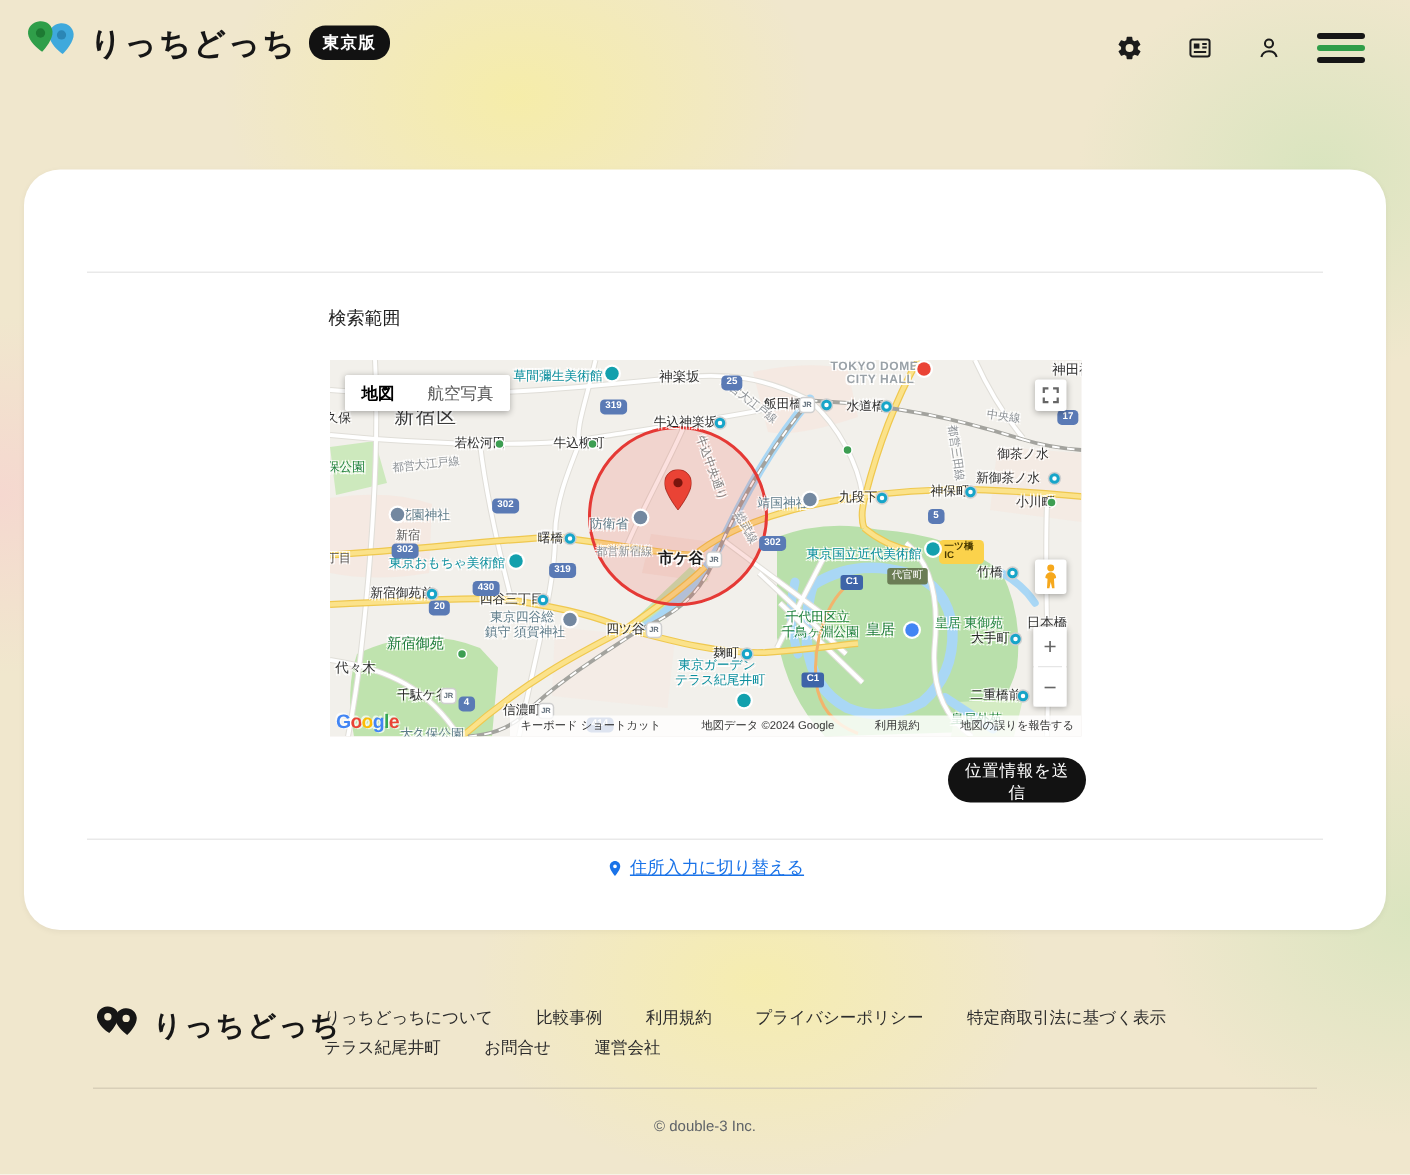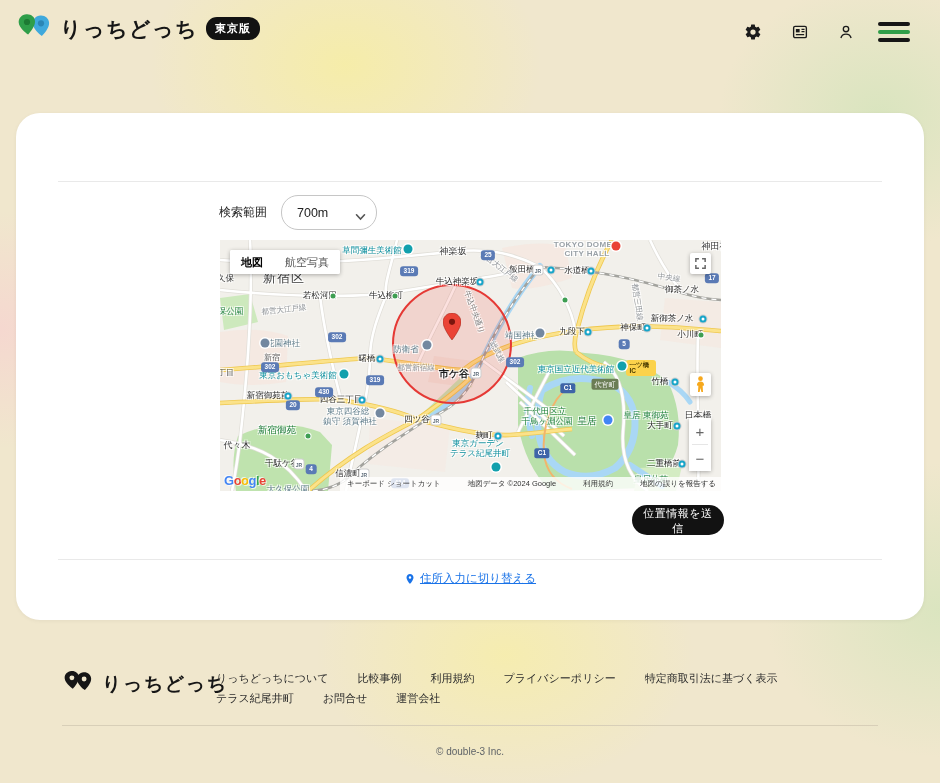--- a/index.html
+++ b/index.html
@@ -139,28 +139,20 @@
     <span class="quota">
       <span>今月:残</span>
       <b>14</b>
       <span class="help">?</span>
     </span>
   </div>
   <div class="div1"></div>
 
   <div class="range-row">
     <span class="range-label">検索範囲</span>
-    <div class="range-select">
-      <span class="range-value">700m</span>
-      <span class="range-chevron">
-        <svg width="11" height="8" viewBox="0 0 11 8">
-            <path d="M1.5 1.8 5.5 6l4-4.2" fill="none" stroke="#555" stroke-width="1.6" stroke-linecap="round"></path>
-          </svg>
-      </span>
-    </div>
   </div>
 
   <div class="map">
     <svg class="base" width="501" height="251" viewBox="0 0 501 251">
       <rect width="501" height="251" fill="#f2f0eb"></rect>
 
       <path d="M0,92 Q40,86 68,96 L66,142 Q30,148 0,142 Z" fill="#f5e7e0" opacity=".8"></path>
       <path d="M282,8 Q320,0 345,6 L352,38 Q310,52 292,48 Z" fill="#f5e7e0" opacity=".8"></path>
       <path d="M214,116 L260,122 L252,148 L208,142 Z" fill="#f0e3dc" opacity=".8"></path>
       <path d="M445,58 L501,62 L501,108 L440,100 Z" fill="#f5e7e0" opacity=".6"></path>
@@ -275,21 +267,21 @@
 
     <div style="position:absolute;left:0;top:0;width:451px;height:251px;">
         <div class="mlabel poi-teal" style="left: 152px; top: 11px; transform: translate(-50%, -50%);">草間彌生美術館</div>
         <div class="mlabel town" style="left: 233px; top: 12px; transform: translate(-50%, -50%);">神楽坂</div>
         <div class="mlabel caps" style="left: 363px; top: 5px; transform: translate(-50%, -50%);">TOKYO DOME</div>
         <div class="mlabel caps" style="left: 367px; top: 14px; transform: translate(-50%, -50%);">CITY HALL</div>
         <div class="mlabel town" style="left: 495px; top: 7px; transform: translate(-50%, -50%);">神田神</div>
         <div class="mlabel station" style="left: 302px; top: 30px; transform: translate(-50%, -50%);">飯田橋</div>
         <div class="mlabel station" style="left: 357px; top: 31px; transform: translate(-50%, -50%);">水道橋</div>
         <div class="mlabel rail" style="left: 449px; top: 38px; transform: translate(-50%, -50%) rotate(8deg);">中央線</div>
-        <div class="mlabel station" style="left: 462px; top: 50px; transform: translate(-50%, -50%); text-align: center;">御茶ノ水</div>
+        <div class="mlabel station" style="left: 462px; top: 63px; transform: translate(-50%, -50%); text-align: center;">御茶ノ水</div>
         <div class="mlabel station" style="left: 452px; top: 79px; transform: translate(-50%, -50%);">新御茶ノ水</div>
         <div class="mlabel station" style="left: 413px; top: 88px; transform: translate(-50%, -50%);">神保町</div>
         <div class="mlabel station" style="left: 352px; top: 92px; transform: translate(-50%, -50%);">九段下</div>
         <div class="mlabel station" style="left: 470px; top: 95px; transform: translate(-50%, -50%);">小川町</div>
         <div class="mlabel station" style="left: 237px; top: 42px; transform: translate(-50%, -50%);">牛込神楽坂</div>
         <div class="mlabel station" style="left: 166px; top: 56px; transform: translate(-50%, -50%);">牛込柳町</div>
         <div class="mlabel station" style="left: 100px; top: 56px; transform: translate(-50%, -50%);">若松河田</div>
         <div class="mlabel rail" style="left: 64px; top: 70px; transform: translate(-50%, -50%) rotate(-6deg);">都営大江戸線</div>
         <div class="mlabel rail" style="left: 279px; top: 27px; transform: translate(-50%, -50%) rotate(38deg);">都営大江戸線</div>
         <div class="mlabel station" style="left: -3px; top: 39px; transform: translate(-50%, -50%);">新大久保</div>

